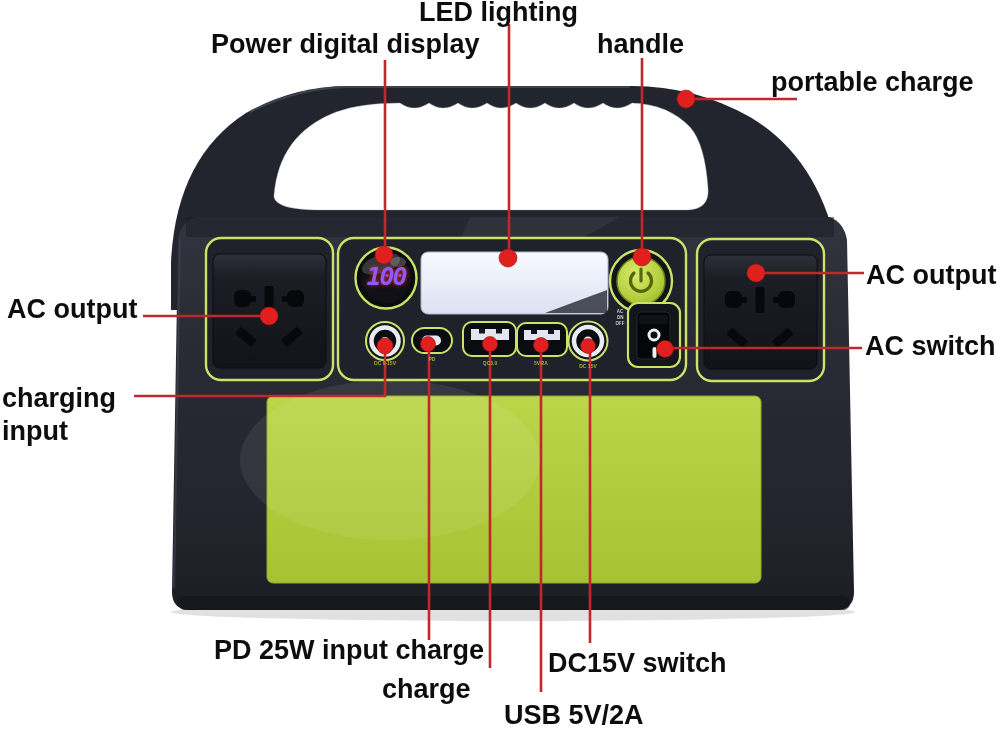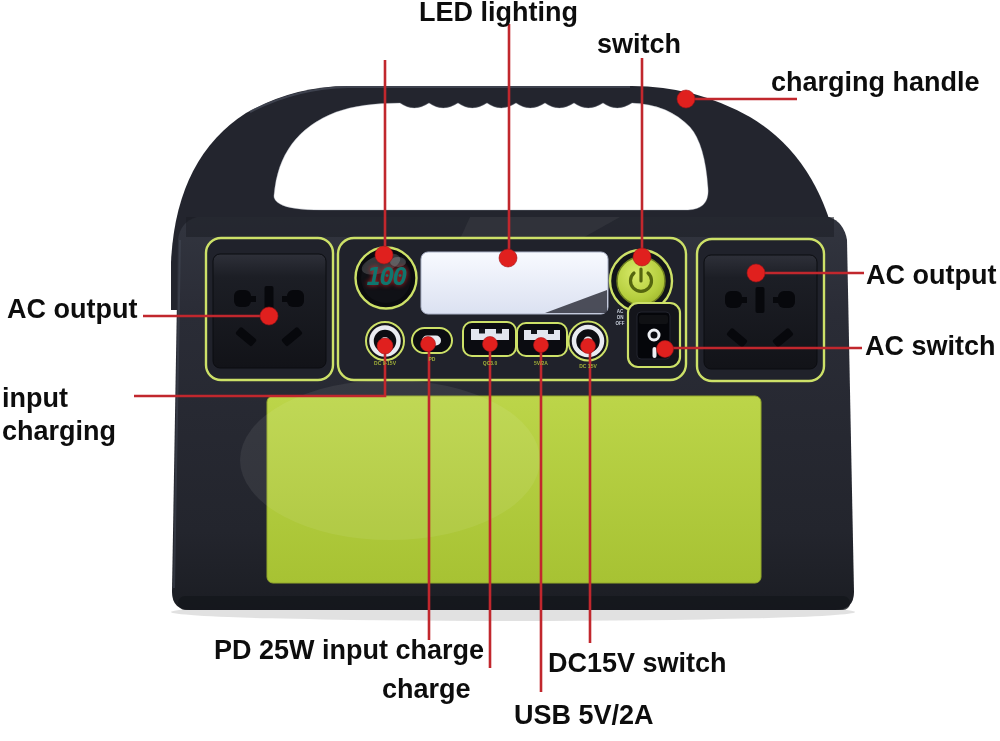--- a/index.html
+++ b/index.html
@@ -19,21 +19,21 @@
     color:#9fae39;text-align:center;letter-spacing:0;
   }
   .acmarks{
     position:absolute;left:613px;top:309px;width:14px;
     font-weight:bold;font-size:4.5px;line-height:6.2px;color:#c6cdd8;text-align:center;
   }
   .acmarks span{display:block;}
   #battery-display-value{
     position:absolute;left:361px;top:263px;width:50px;text-align:center;
     font-family:"DejaVu Sans Mono",monospace;font-weight:bold;font-style:italic;
-    font-size:25px;line-height:28px;color:#0f766e;letter-spacing:-2px;
+    font-size:25px;line-height:28px;color:#8b5cf6;letter-spacing:-2px;
     text-shadow:0 0 5px rgba(240,40,40,.85);
   }
 </style>
 </head>
 <body>
 
 <div id="stage">
 
   <svg id="device-art" width="1000" height="741" viewBox="0 0 1000 741">
     <defs>
@@ -211,29 +211,30 @@
   <div class="plabel" style="left:518px;top:360px;width:46px;">5V/2A</div>
   <div class="plabel" style="left:564px;top:363px;width:48px;">DC 15V</div>
 
   <div class="acmarks">
     <span>AC</span>
     <span>ON</span>
     <span>OFF</span>
   </div>
 
   <div class="lbl" style="left:419px;top:-2px;">LED lighting</div>
-  <div class="lbl" style="left:597px;top:30px;">switch</div>
-  <div class="lbl" style="left:771px;top:68px;">charging handle</div>
+  <div class="lbl" style="left:211px;top:30px;">Power digital display</div>
+  <div class="lbl" style="left:597px;top:30px;">handle</div>
+  <div class="lbl" style="left:771px;top:68px;">portable charge</div>
   <div class="lbl" style="left:866px;top:261px;">AC output</div>
   <div class="lbl" style="left:865px;top:332px;text-align:right;">AC switch</div>
   <div class="lbl" style="left:7px;top:295px;">AC output</div>
   <div class="lbl lbl2" style="left:2px;top:382px;">
+    <span style="display:block">charging</span>
     <span style="display:block">input</span>
-    <span style="display:block">charging</span>
   </div>
   <div class="lbl" style="left:214px;top:636px;">PD 25W input charge</div>
   <div class="lbl qc2" style="left:382px;top:671px;">
     <span style="display:block">charge</span>
   </div>
-  <div class="lbl" style="left:504px;top:701px;margin-left:10px;">USB 5V/2A</div>
+  <div class="lbl" style="left:504px;top:701px;">USB 5V/2A</div>
   <div class="lbl" style="left:548px;top:649px;">DC15V switch</div>
 
 </div>
 
 </body></html>

